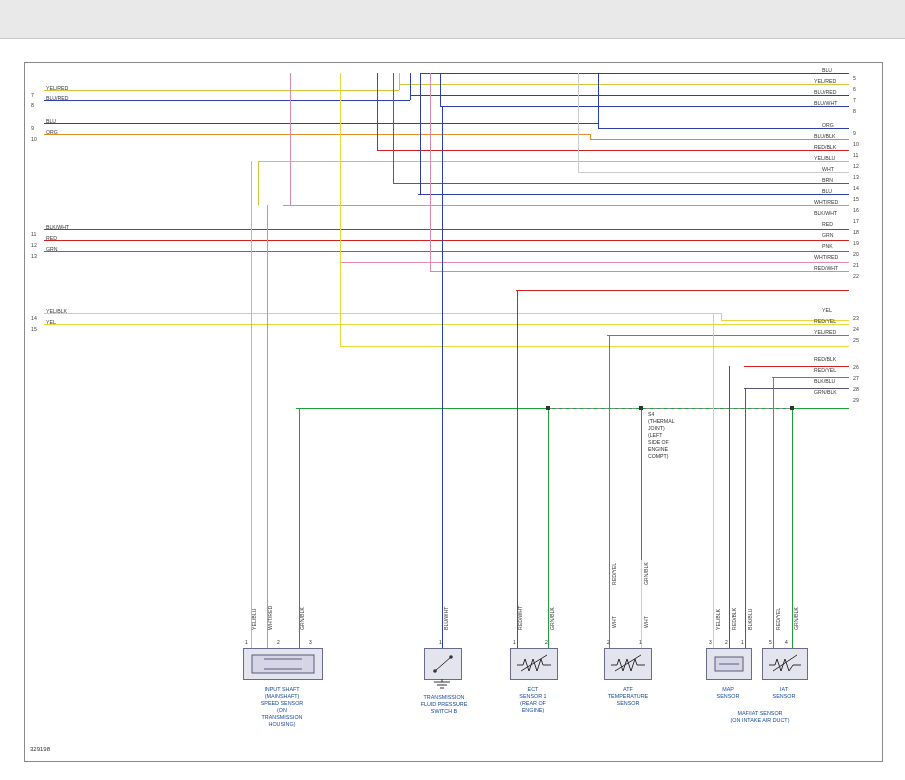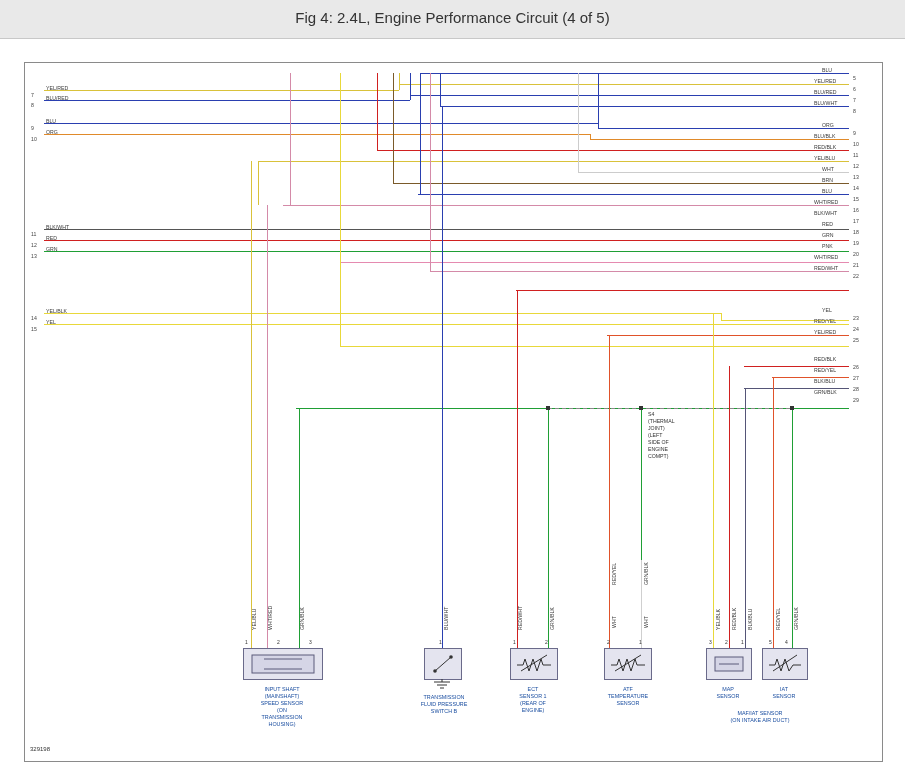--- a/index.html
+++ b/index.html
@@ -17,21 +17,20 @@
   .codelabel{position:absolute;left:30px;top:746px;font-size:6px;color:#333;}
   .box{position:absolute;background:#e4e4ef;border:1px solid #6a6a8a;}
   .pin{position:absolute;font-size:5px;color:#333;}
 </style>
 </head>
 <body>
 
 <div id="page">
 
   <div id="titlebar"></div>
-  <div id="title">Fig 4: 2.4L, Engine Performance Circuit (4 of 5)</div>
 
   <div id="frame"></div>
 
   <svg id="wires" xmlns="http://www.w3.org/2000/svg">
     <g stroke-width="1" fill="none" shape-rendering="crispEdges">
 
       <path d="M420 73 H849" stroke="#2a3fb0"></path>
       <path d="M44 90 H399 M399 90 V84 H849" stroke="#d9c23a"></path>
       <path d="M44 100 H410 M410 100 V95 H849" stroke="#2a3fb0"></path>
       <path d="M440 106 H849" stroke="#2a3fb0"></path>

